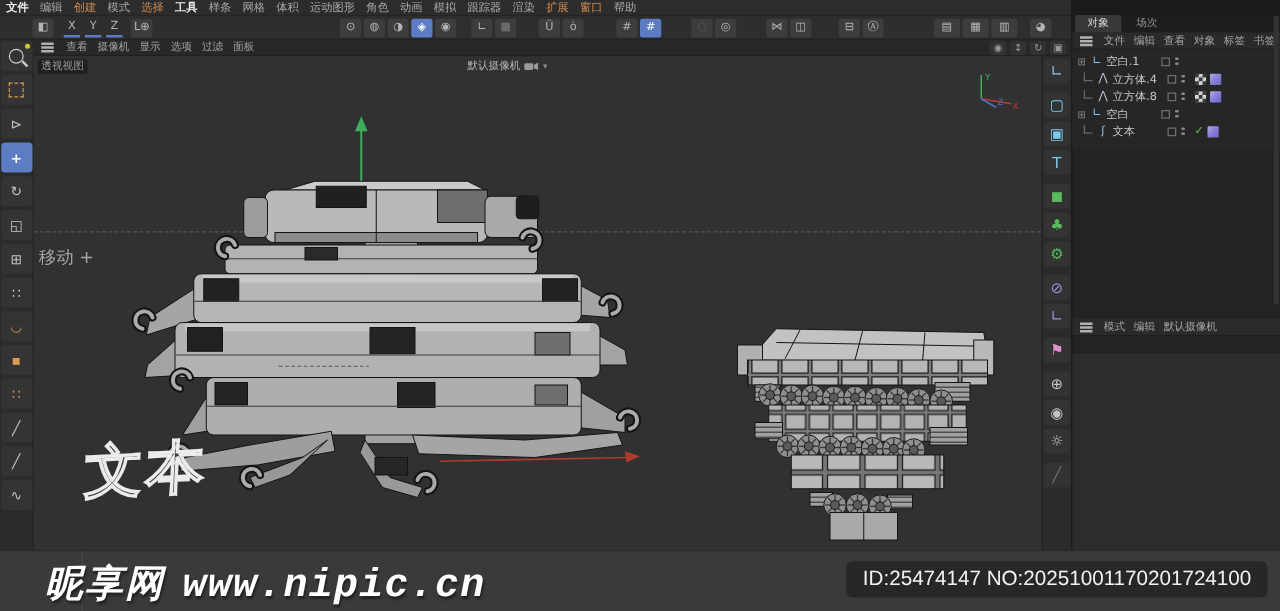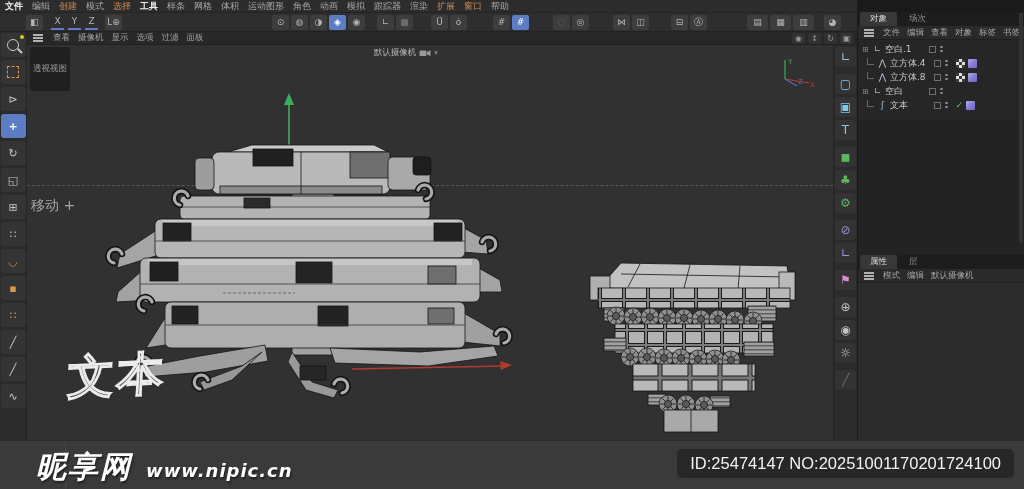--- a/index.html
+++ b/index.html
@@ -47,21 +47,21 @@
   .mag{position:relative;width:10px;height:10px;border:1.6px solid #c9c9c9;border-radius:50%;}
   .mag::after{content:"";position:absolute;width:6px;height:1.6px;background:#c9c9c9;
               transform:rotate(45deg);right:-5px;bottom:-2px;}
   .ydot{position:absolute;top:2px;right:2px;width:4px;height:4px;border-radius:50%;background:#d6c832;}
   .sqd{width:10px;height:10px;border:1px dashed #d0954f;}
   
   .viewport{position:absolute;left:27px;top:45px;width:806px;height:395px;background:#313131;overflow:hidden;}
   .horizon{position:absolute;left:0;top:140px;width:100%;border-top:1px dashed #575757;}
   .models{position:absolute;left:0;top:0;}
   .vp-label{position:absolute;left:3px;top:2px;font-size:8.5px;color:#9a9a9a;
-            background:rgba(18,18,18,.55);padding:16px 3px;border-radius:2px;}
+            background:rgba(18,18,18,.55);padding:0 3px;border-radius:2px;}
   .vp-camera{position:absolute;left:47%;top:2px;transform:translateX(-50%);font-size:8.5px;
              color:#b5b5b5;display:flex;align-items:center;gap:3px;}
   .move-label{position:absolute;left:4px;top:152px;font-size:14px;color:#a5a5a5;}
   .gizmo{position:absolute;right:16px;top:8px;}
   .text3d{position:absolute;left:41px;top:300px;font-size:46px;font-weight:bold;
           color:rgba(255,255,255,0.05);-webkit-text-stroke:1.3px #ececec;letter-spacing:3px;
           transform:skewX(-6deg) rotate(-3deg);}
   
   .palette{position:absolute;left:833px;top:45px;width:24px;height:395px;background:#2b2b2b;
            display:flex;flex-direction:column;align-items:center;border-left:1px solid #242424;
@@ -102,21 +102,21 @@
   .rp-scroll{position:absolute;right:1px;top:13px;width:4px;height:230px;background:#333;}
   .am{position:absolute;top:255px;left:0;right:0;bottom:0;}
   .am-fill{position:absolute;top:28px;bottom:0;left:0;right:0;background:#2c2c2c;}
   
   .footer{position:absolute;left:0;top:440px;width:1024px;height:49px;background:#3a3a3a;
           border-top:1px solid #2b2b2b;box-sizing:border-box;padding-left:12px;}
   .footer::before{content:"";position:absolute;left:65px;top:0;bottom:0;width:1px;background:#464646;}
   .wm{position:absolute;left:36px;top:6px;display:flex;align-items:baseline;gap:14px;
       color:#fff;font-style:italic;font-weight:bold;text-shadow:1px 2px 2px rgba(0,0,0,.45);}
   .wm-cn{font-size:30px;letter-spacing:2px;}
-  .wm-url{font-size:18px;letter-spacing:1px;}
+  .wm-url{font-size:32px;letter-spacing:1px;font-family:Liberation Mono, monospace;}
   .idbadge{position:absolute;right:10px;top:8px;height:29px;display:flex;align-items:center;
            padding:0 13px;background:rgba(38,38,38,.9);border-radius:5px;color:#f2f2f2;
            font-size:16.5px;font-family:"Liberation Sans","DejaVu Sans",sans-serif;}
 </style>
 </head>
 <body>
 
 <div class="app">
 
   <div class="menubar">
@@ -572,24 +572,20 @@
           <span class="tags">
               <span class="ocheck">✓</span>
               <span class="tag-phong"></span>
             </span>
         </div>
       </div>
       <div class="rp-scroll"></div>
     </div>
 
     <div class="am">
-      <div class="rp-tabs">
-        <span class="tab active">属性</span>
-        <span class="tab">层</span>
-      </div>
       <div class="rp-menu">
         <span class="burger"></span>
         <span>模式</span>
         <span>编辑</span>
         <span>默认摄像机</span>
       </div>
       <div class="am-fill"></div>
     </div>
   </div>
 

